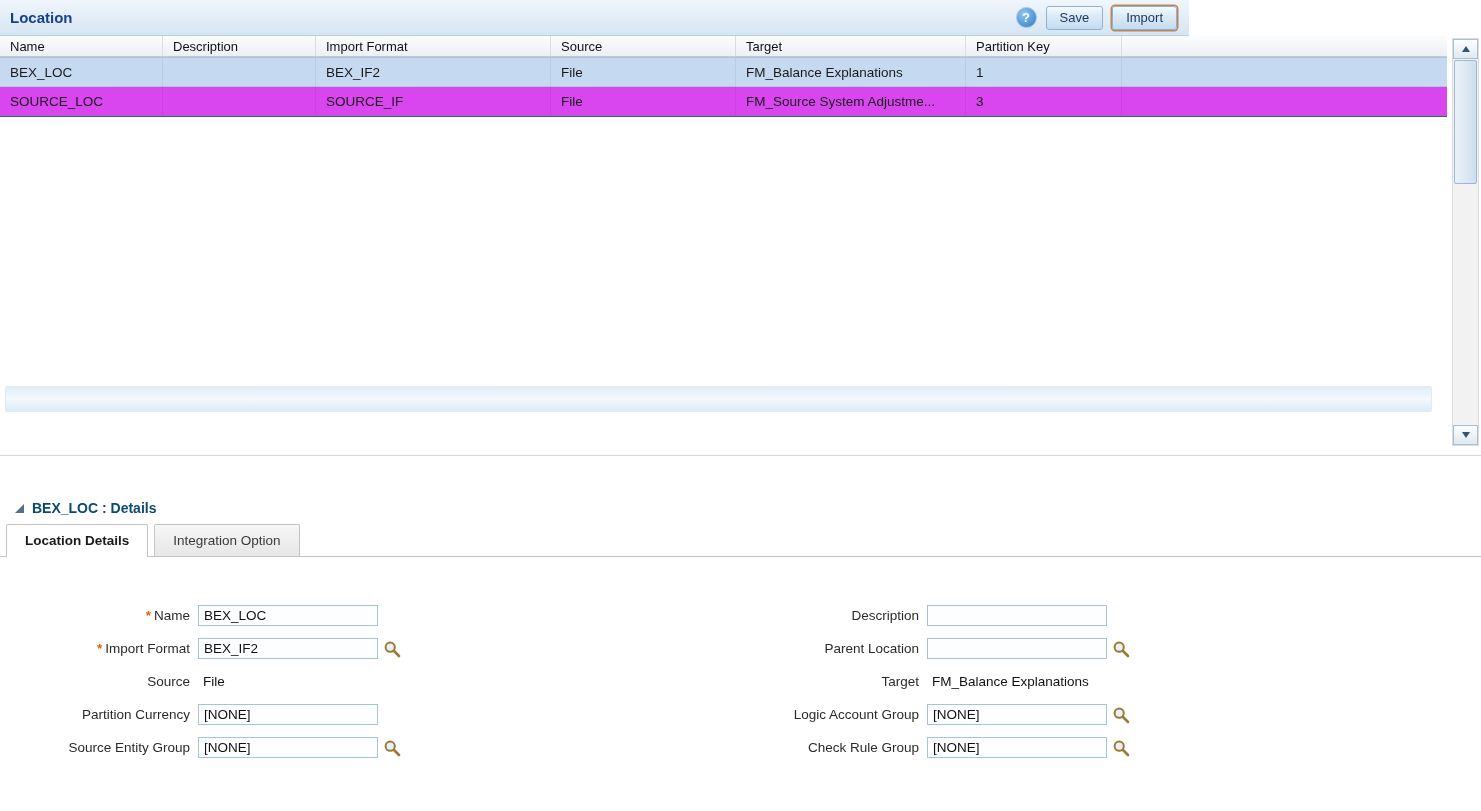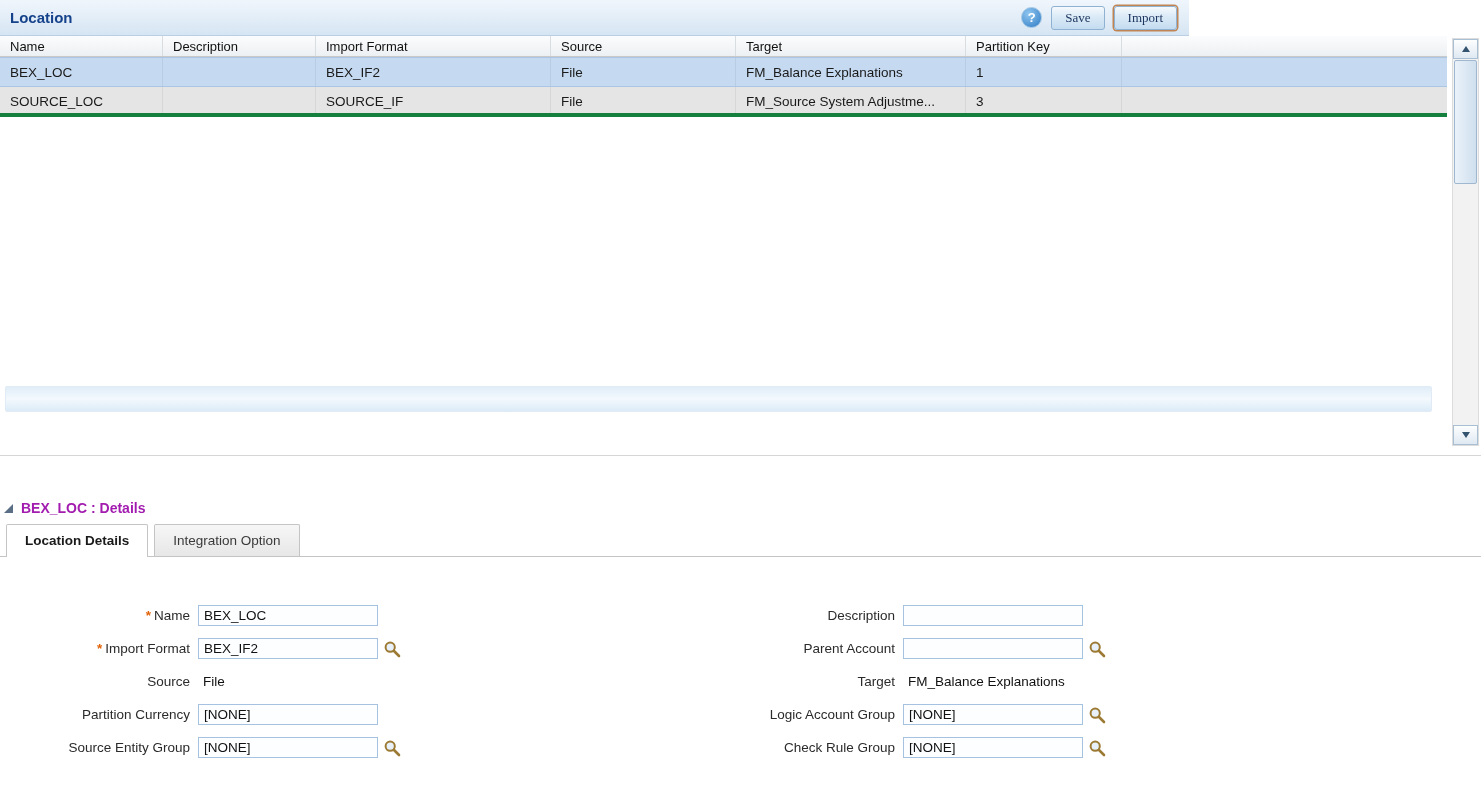--- a/index.html
+++ b/index.html
@@ -23,21 +23,21 @@
   .topbar-right { margin-left: auto; display: flex; align-items: center; gap: 9px; padding-right: 12px; }
   .help-icon {
     width: 21px; height: 21px; border-radius: 50%;
     background: radial-gradient(circle at 35% 30%, #8fc6f0, #2f7bc4);
     border: 1px solid #9ec4e4;
     color: #fff; font-weight: bold; font-size: 13px;
     display: flex; align-items: center; justify-content: center;
     cursor: pointer;
   }
   .btn {
-    font-family: Liberation Serif, serif;
+    font-family: Liberation Sans, sans-serif;
     font-size: 13px; color: #1c355e;
     padding: 3px 13px; height: 24px;
     background: linear-gradient(#f6fafd, #dcebf7 40%, #c4dcf0);
     border: 1px solid #8fb2d2; border-radius: 3px;
     cursor: pointer;
   }
   .btn-cancel { box-shadow: 0 0 0 1.5px #c08552; }
 
   
   .thead {
@@ -47,23 +47,23 @@
     border-bottom: 1px solid #c9c9c9;
   }
   .th {
     font-size: 13px; color: #111; padding: 3px 0 2px 10px;
     border-right: 1px solid #d8dde2;
     white-space: nowrap; overflow: hidden;
   }
   .trow {
     position: absolute; left: 0; width: 1447px; height: 30px;
     display: flex; align-items: stretch;
-    border-bottom: 4px solid #15803d;
+    border-bottom: 1px solid #15803d;
     font-size: 13.5px; color: #1a1a1a; cursor: pointer;
-    background: #e5e5e5;
+    background: #d946ef;
   }
   .trow.selected {
     background: #c5daf1;
     border-top: 1px solid #aac6e4;
     border-bottom: 1px solid #aac6e4;
   }
   .row1 { top: 57px; }
   .row2 { top: 87px; }
   .td {
     padding: 7px 0 0 10px; border-right: 1px solid rgba(0,0,0,0.06);
@@ -108,22 +108,22 @@
 
   .divider {
     position: absolute; left: 0; top: 455px; width: 1481px; height: 1px;
     background: #d6d6d6;
   }
 
   
   .details { position: absolute; left: 0; top: 487px; width: 1481px; }
   .details-header {
     display: flex; align-items: center; gap: 7px;
-    padding-left: 3px; height: 22px; margin-top: 10px;
-    font-size: 14px; font-weight: bold; color: #a21caf;
+    padding-left: 14px; height: 22px; margin-top: 10px;
+    font-size: 14px; font-weight: bold; color: #0c4a6e;
   }
   .disclosure { display: inline-flex; cursor: pointer; }
 
   .tabs {
     position: relative; margin-top: 4px; height: 34px;
     border-bottom: 1px solid #c4c4c4;
     padding-left: 6px;
     display: flex; align-items: flex-end;
   }
   .tab {
@@ -133,21 +133,21 @@
     color: #3a3a3a; margin-right: 6px;
     border-radius: 2px 2px 0 0;
     position: relative; cursor: pointer; white-space: nowrap;
   }
   .tab.active { background: #ffffff; font-weight: bold; color: #1a1a1a; margin-top: 19px; }
   .tab.active::after {
     content: ""; position: absolute; left: 0; right: 0; bottom: -1px; height: 1px; background: #ffffff;
   }
 
   .form { margin-top: 42px; }
-  .frow { display: flex; align-items: center; height: 33px; }
+  .frow { display: flex; align-items: center; height: 33px; gap: 24px; }
   .fhalf-left { display: flex; align-items: center; width: 650px; }
   .fhalf-right { display: flex; align-items: center; }
   .flabel { font-size: 13.5px; color: #2b2b2b; text-align: right; white-space: nowrap; }
   .flabel-l { width: 190px; }
   .flabel-r { width: 245px; }
   .req { color: #e2630a; margin-right: 3px; font-weight: bold; }
   input.fld {
     margin-left: 8px; width: 180px; height: 21px;
     border: 1px solid #a5c2e0; background: #fdfeff;
     font-family: "Liberation Sans", sans-serif;
@@ -247,21 +247,21 @@
         <div class="flabel flabel-l"><span class="req">*</span><span>Import Format</span></div>
         <input class="fld" value="BEX_IF2" style="">
         <span class="lookup">
           <svg width="18" height="18" viewBox="0 0 18 18">
               <circle cx="7.2" cy="7.2" r="4.6" fill="#e8f1fa" stroke="#9c7a33" stroke-width="2"></circle>
               <line x1="11" y1="11" x2="16" y2="16" stroke="#9c7a33" stroke-width="2.6" stroke-linecap="round"></line>
             </svg>
         </span>
       </div>
       <div class="fhalf-right">
-        <div class="flabel flabel-r">Parent Account</div>
+        <div class="flabel flabel-r">Parent Location</div>
         <input class="fld" value="" style="">
         <span class="lookup">
           <svg width="18" height="18" viewBox="0 0 18 18">
               <circle cx="7.2" cy="7.2" r="4.6" fill="#e8f1fa" stroke="#9c7a33" stroke-width="2"></circle>
               <line x1="11" y1="11" x2="16" y2="16" stroke="#9c7a33" stroke-width="2.6" stroke-linecap="round"></line>
             </svg>
         </span>
       </div>
     </div>
 

